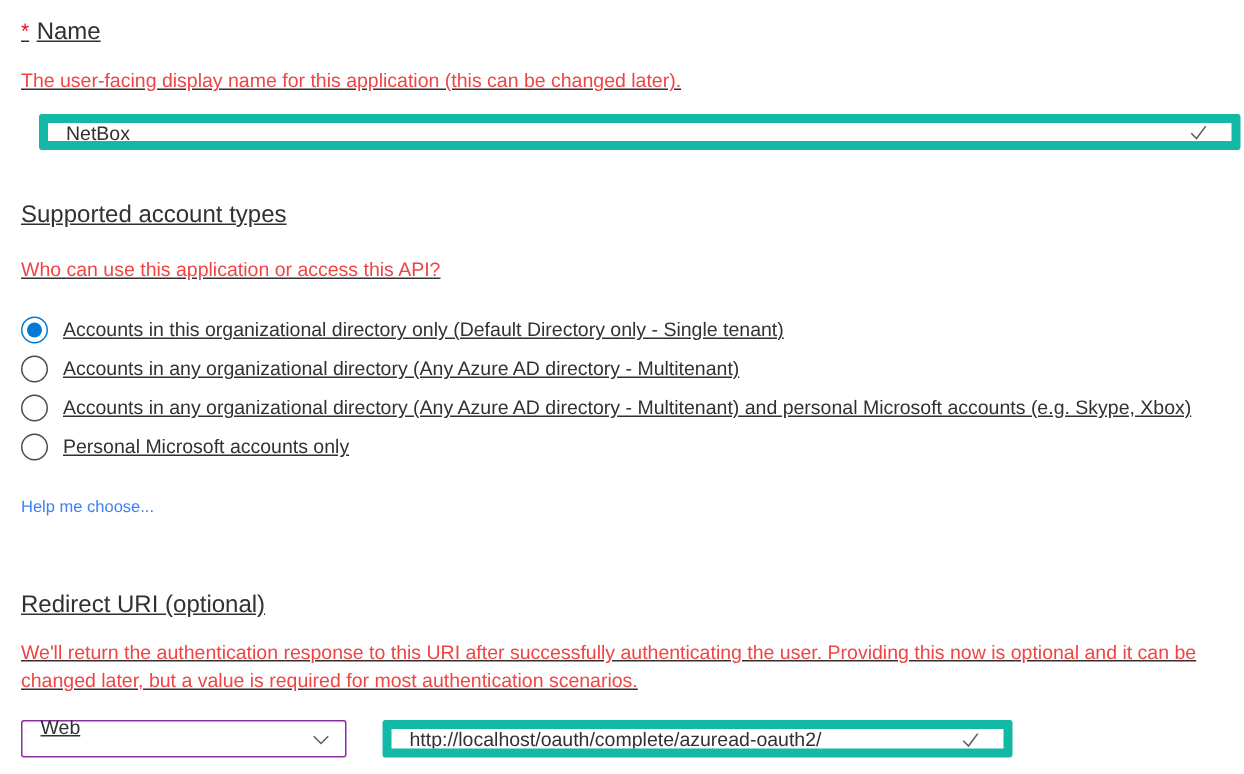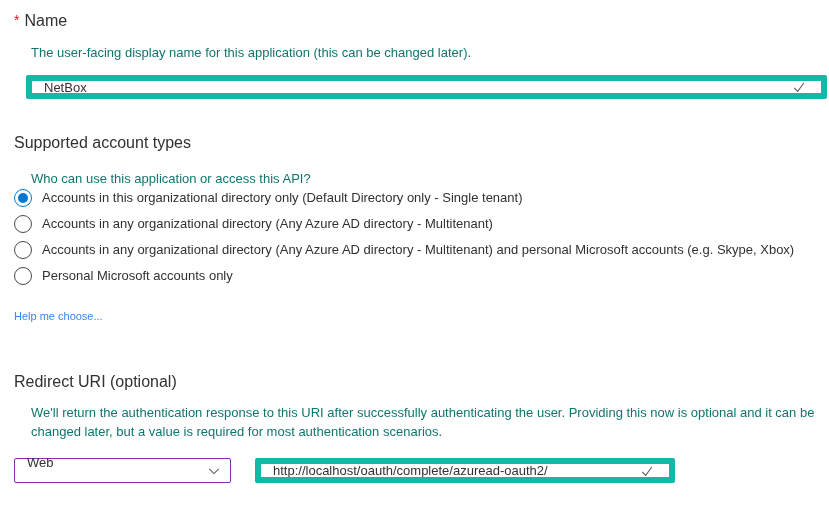--- a/index.html
+++ b/index.html
@@ -3,39 +3,38 @@
 <meta charset="utf-8">
 <style>
   * { box-sizing: border-box; margin: 0; padding: 0; }
   html, body { background: #ffffff; }
   body {
     width: 829px; height: 516px;
     font-family: "Liberation Sans", "DejaVu Sans", sans-serif;
     color: #323130;
     overflow: hidden;
   }
-  .page { padding: 10px 14px 0 14px; }
+  .page { padding: 10px 14px 0 14px; text-decoration: underline; }
 
   .section-heading {
     font-size: 16px;
     font-weight: 400;
     color: #323130;
     line-height: 21px;
   }
   .required-star {
     color: #e81123;
     margin-right: 5px;
     font-size: 14px;
     vertical-align: 1px;
   }
   .helper-text {
     font-size: 13px;
-    color: #0f766e;
+    color: #ef4444;
     line-height: 17px;
-    margin-left: 17px;
   }
 
   
   .name-label { margin-top: 0; }
   .name-desc { margin-top: 13px; }
   .input-wrap {
     position: relative;
     margin-top: 14px;
     width: 801px;
     height: 24px;
@@ -56,21 +55,21 @@
     position: absolute;
     right: 9px; top: 50%;
     transform: translateY(-50%);
     width: 14px; height: 14px;
     pointer-events: none;
   }
 
   
   .accounts-heading { margin-top: 33px; }
   .accounts-question { margin-top: 17px; }
-  .radio-group { margin-top: 2px; }
+  .radio-group { margin-top: 23px; }
   .radio-row {
     display: flex;
     align-items: center;
     height: 18px;
     margin-bottom: 8px;
     cursor: pointer;
   }
   .radio-circle {
     width: 18px; height: 18px;
     border-radius: 50%;

